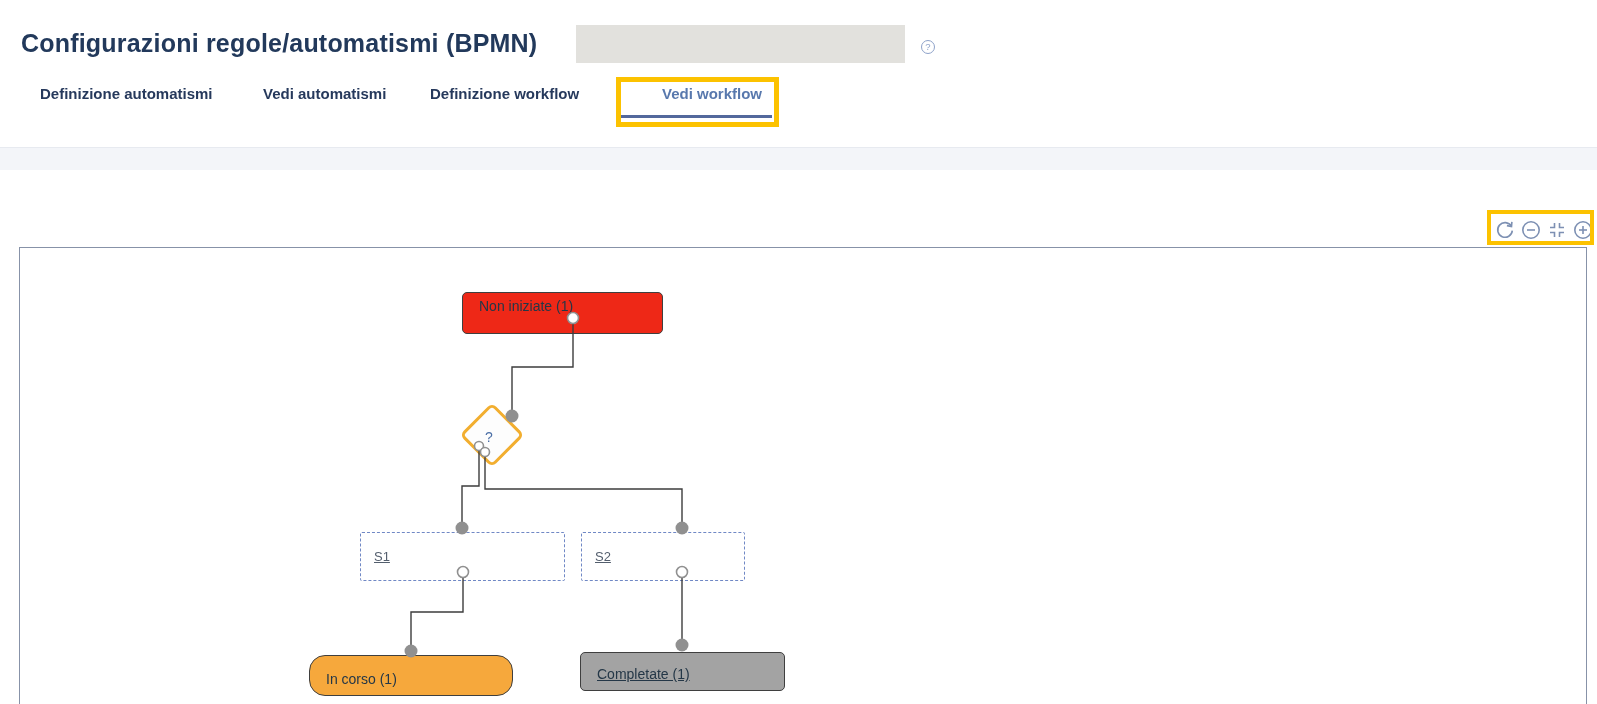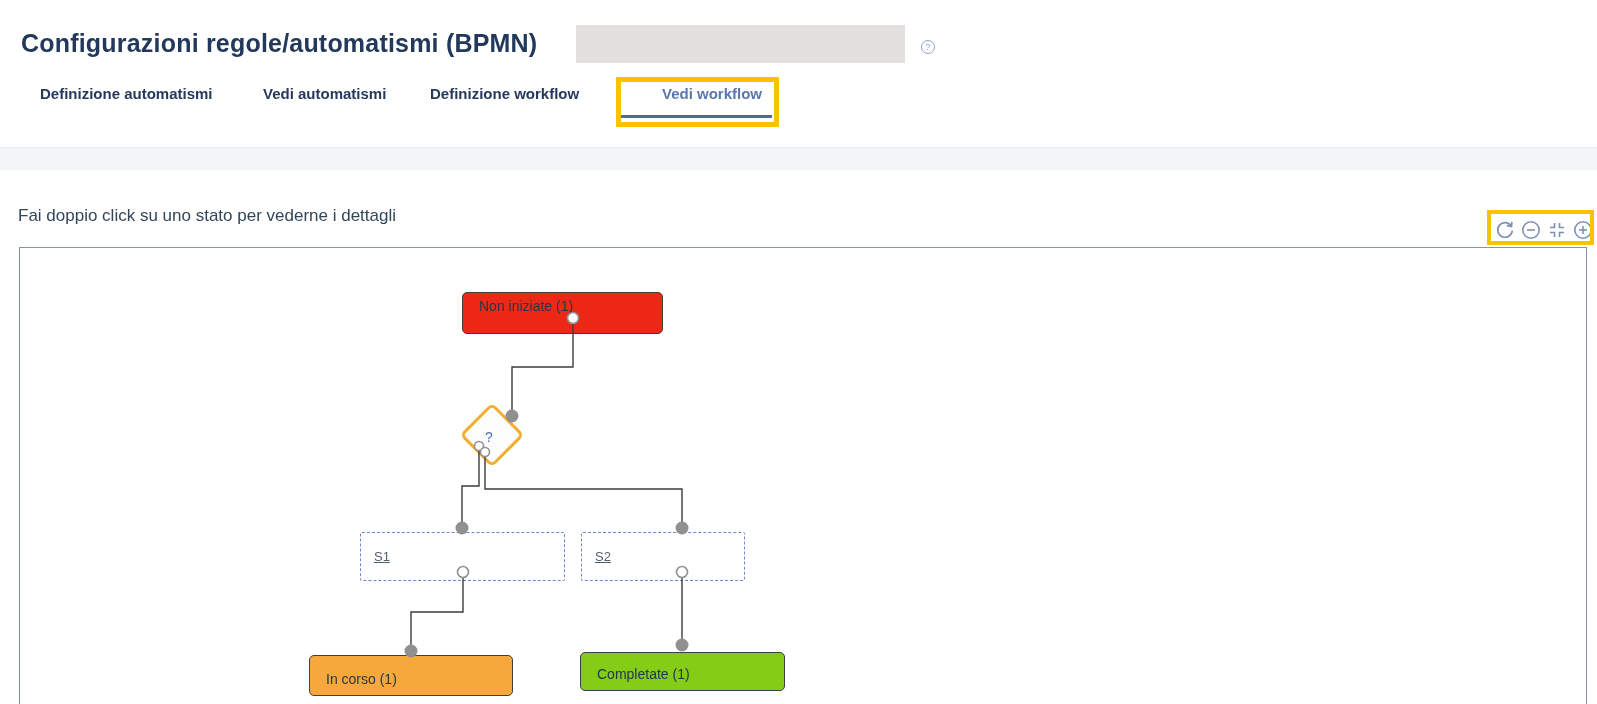--- a/index.html
+++ b/index.html
@@ -63,21 +63,21 @@
     border:1px solid var(--canvas-border); background:#ffffff;
   }
 
   
   .state-node {
     position:absolute; border:1.5px solid #3f3f3f; border-radius:5px;
     font-size:14px; color:var(--node-text); cursor:pointer;
     display:flex; padding-left:16px;
   }
   .node-red    { left:462px; top:292px; width:201px; height:42px; align-items:flex-start; padding-top:5px; }
-  .node-orange { left:309px; top:655px; width:204px; height:41px; align-items:flex-end; padding-bottom:8px; }
+  .node-orange { left:309px; top:655px; width:204px; height:41px; align-items:flex-end; padding-bottom:8px;border-radius:16px; }
   .node-green  { left:580px; top:652px; width:205px; height:39px; align-items:flex-end; padding-bottom:8px; }
 
   .gateway {
     position:absolute; left:469px; top:412px; width:46px; height:46px;
     border:3px solid var(--gateway-border); border-radius:6px;
     background:#fdfdfd; transform:rotate(45deg); cursor:pointer;
   }
   .gateway-label {
     position:absolute; left:482px; top:429px; width:14px; text-align:center;
     font-size:14px; color:#4b6fa6; pointer-events:none;
@@ -111,21 +111,20 @@
 
   <div class="tab" style="left:40px;text-align:right;">Definizione automatismi</div>
   <div class="tab" style="left:263px;">Vedi automatismi</div>
   <div class="tab" style="left:430px;">Definizione workflow</div>
   <div class="tab active" style="left:662px;">Vedi workflow</div>
   <div class="tab-underline"></div>
   <div class="hl-box hl-tab"></div>
 
   <div class="band"></div>
 
-  <div class="hint">Fai doppio click su uno stato per vederne i dettagli</div>
 
   <div class="toolbar">
     <div class="tool-btn">
       <svg viewBox="0 0 24 24">
         <path class="tool-stroke" d="M18.3 8.2 A7.3 7.3 0 1 0 19.3 12.6"></path>
         <polyline class="tool-stroke" points="18.9,3.9 18.5,8.5 13.9,7.6"></polyline>
       </svg>
     </div>
     <div class="tool-btn">
       <svg viewBox="0 0 24 24">
@@ -163,21 +162,21 @@
   <div class="phase-node node-s1">
     <span>S1</span>
   </div>
   <div class="phase-node node-s2">
     <span>S2</span>
   </div>
 
   <div class="state-node node-orange" style="background-color: rgb(246, 168, 60);">
     <span>In corso (1)</span>
   </div>
-  <div class="state-node node-green" style="background-color: #84cc16;">
+  <div class="state-node node-green" style="background-color: #a3a3a3; text-decoration: underline;">
     <span>Completate (1)</span>
   </div>
 
   <svg class="edges-overlay" viewBox="0 0 1597 704">
     <polyline class="edge" points="573,320 573,367 512,367 512,414"></polyline>
     <polyline class="edge" points="479,448 479,486 462,486 462,526"></polyline>
     <polyline class="edge" points="485,454 485,489 682,489 682,526"></polyline>
     <polyline class="edge" points="463,574 463,612 411,612 411,649"></polyline>
     <polyline class="edge" points="682,574 682,643"></polyline>
 

